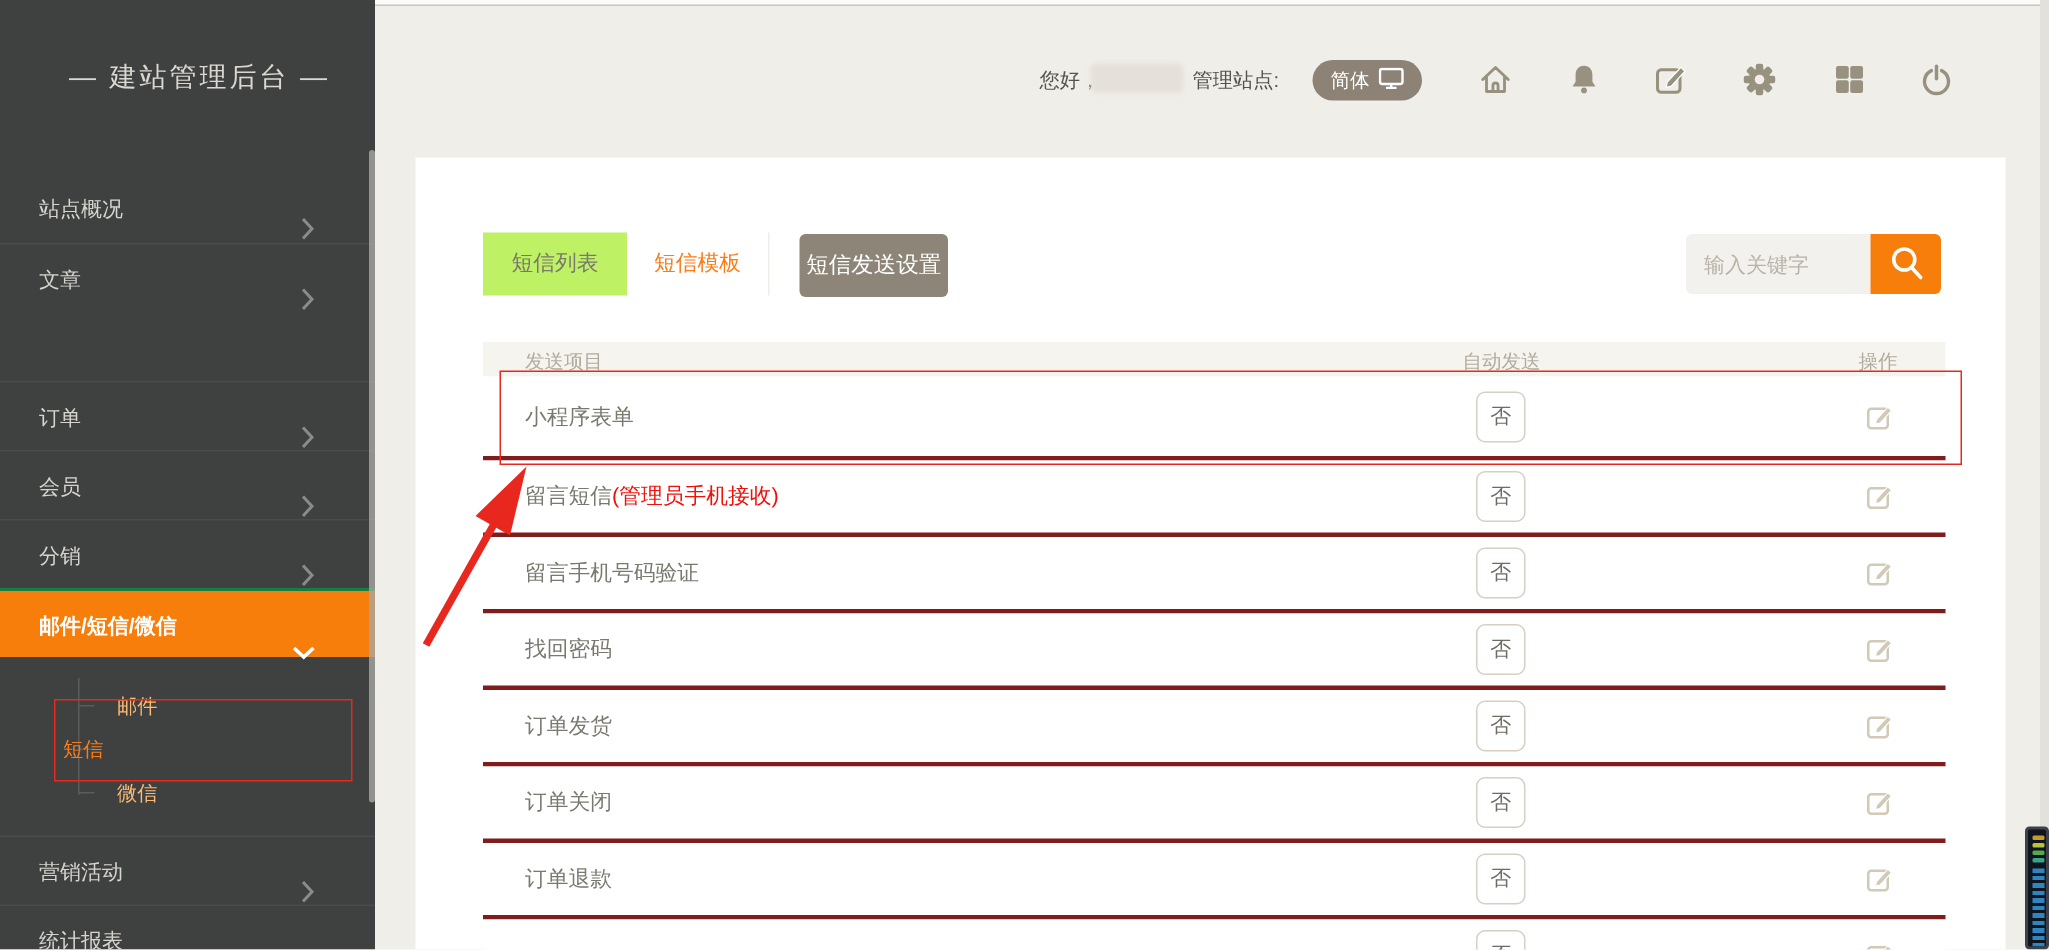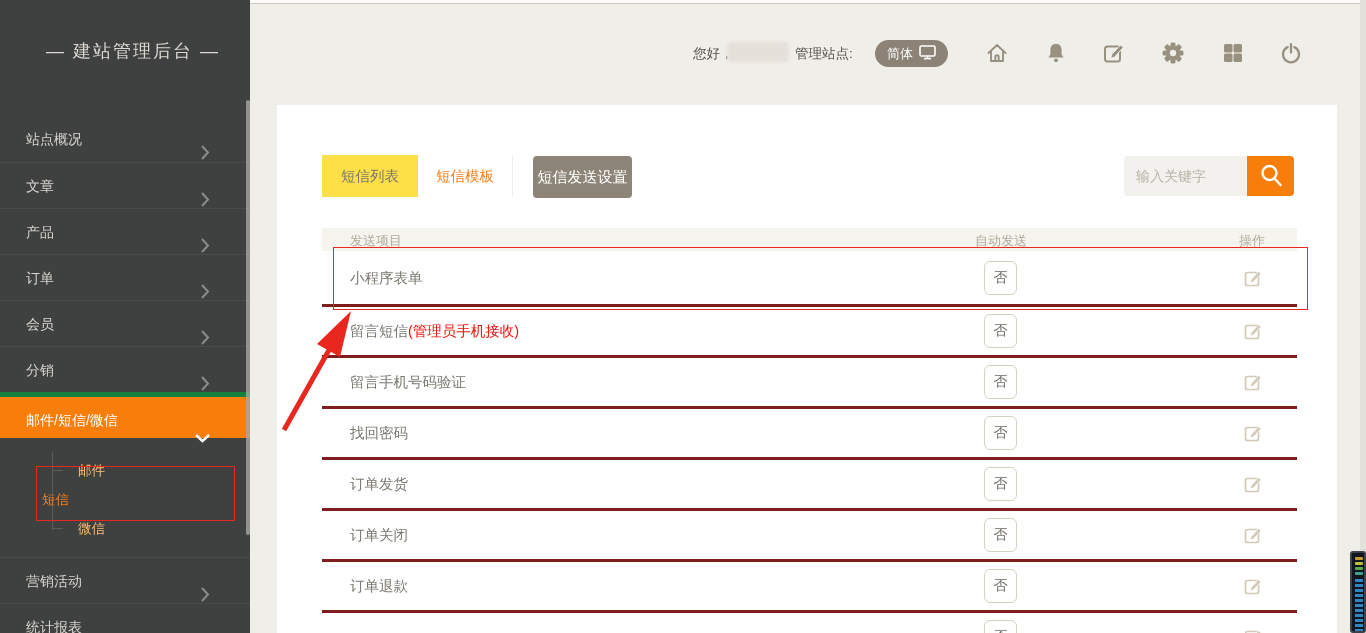--- a/index.html
+++ b/index.html
@@ -8,21 +8,21 @@
   .abs { position:absolute; }
 
   
   .sidebar { left:0; top:0; width:250px; height:633px; background:#3f4141; z-index:2; }
   .sidebar-title { left:0; top:30px; width:250px; height:42px; line-height:42px; text-align:center;
     color:#dbd8d2; font-size:18px; letter-spacing:2px;padding-left:16px; }
   .nav-item { left:0; width:250px; height:46px; line-height:46px; color:#d6d4ce; font-size:14px;
     padding-left:26px; border-top:1px solid #4a4c4c; cursor:pointer; }
   .nav-item.no-border { border-top:none; }
   .nav-item .chev { position:absolute; right:40px; top:16px; }
-  .nav-item.active { background:#f87e0c; color:#ffffff; border-top:5px solid #15803d; }
+  .nav-item.active { background:#f87e0c; color:#ffffff; border-top:2px solid #15803d;font-weight:bold; }
   .subnav-item { left:0; width:250px; height:29px; line-height:29px; font-size:13.5px; color:#fdba74;
     padding-left:78px; cursor:pointer; }
   .subnav-item.active { color:#fb7c15;padding-left:42px; }
   .tree-v { left:52px; top:452px; width:1px; height:78px; background:#5a5c5c; }
   .tree-t { left:52px; width:11px; height:1px; background:#5a5c5c; }
   .side-scroll { left:246px; top:100px; width:4px; height:435px; background:#a7a7a3; border-radius:2px; opacity:.8; }
 
   
   .top-strip-white { left:250px; top:0; width:1116px; height:3px; background:#fcfbfa; }
   .top-strip-line { left:250px; top:3px; width:1116px; height:1px; background:#c9c7c2; }
@@ -31,21 +31,21 @@
   .topbar-text { top:45px; font-size:13.5px; color:#55534e; }
   .redacted { left:727px; top:42px; width:62px; height:20px; background:#e6e0da; border-radius:4px; filter:blur(1.5px); }
   .lang-pill { left:875px; top:40px; width:73px; height:27px; background:#8c8376; border-radius:14px;
     color:#fff; font-size:13px; display:flex; align-items:center; justify-content:center; gap:6px; cursor:pointer; }
   .tb-icon { top:41px; width:24px; height:24px; cursor:pointer; }
 
   
   .card { left:277px; top:105px; width:1060px; height:528px; background:#ffffff; }
 
   .tab { top:155px; height:42px; line-height:42px; text-align:center; font-size:14.5px; cursor:pointer; }
-  .tab-list { left:322px; width:96px; background:#fde047; color:#7b776e; }
+  .tab-list { left:322px; width:96px; background:#bef264; color:#7b776e; }
   .tab-template { left:418px; width:95px; background:#ffffff; color:#fb7c15; border-right:1px solid #efede7; }
   .settings-btn { left:533px; top:156px; width:99px; height:42px; background:#8d8577; border-radius:4px;
     color:#ffffff; font-size:15px; line-height:42px; text-align:center; cursor:pointer; border:none; }
 
   .search-input { left:1124px; top:156px; width:123px; height:40px; background:#f3f1ed; border:none;
     border-radius:4px 0 0 4px; padding:0 12px; font-size:14px; color:#6d6a62; outline:none;
     font-family:"Liberation Sans","DejaVu Sans",sans-serif; }
   .search-input::placeholder { color:#b9b3a7; }
   .search-btn { left:1247px; top:156px; width:47px; height:40px; background:#f87e0c; border:none;
     border-radius:0 4px 4px 0; cursor:pointer; display:flex; align-items:center; justify-content:center; }
@@ -90,26 +90,20 @@
     <span class="chev"><svg width="9" height="15">
           <polyline points="1,1 7,7.5 1,14" fill="none" stroke="#8a8c8a" stroke-width="2"></polyline>
         </svg></span>
   </div>
   <div class="abs nav-item" style="top:162px">
     <span>文章</span>
     <span class="chev"><svg width="9" height="15">
           <polyline points="1,1 7,7.5 1,14" fill="none" stroke="#8a8c8a" stroke-width="2"></polyline>
         </svg></span>
   </div>
-  <div class="abs nav-item" style="top:208px">
-    <span>产品</span>
-    <span class="chev"><svg width="9" height="15">
-          <polyline points="1,1 7,7.5 1,14" fill="none" stroke="#8a8c8a" stroke-width="2"></polyline>
-        </svg></span>
-  </div>
   <div class="abs nav-item" style="top:254px">
     <span>订单</span>
     <span class="chev"><svg width="9" height="15">
           <polyline points="1,1 7,7.5 1,14" fill="none" stroke="#8a8c8a" stroke-width="2"></polyline>
         </svg></span>
   </div>
   <div class="abs nav-item" style="top:300px">
     <span>会员</span>
     <span class="chev"><svg width="9" height="15">
           <polyline points="1,1 7,7.5 1,14" fill="none" stroke="#8a8c8a" stroke-width="2"></polyline>

